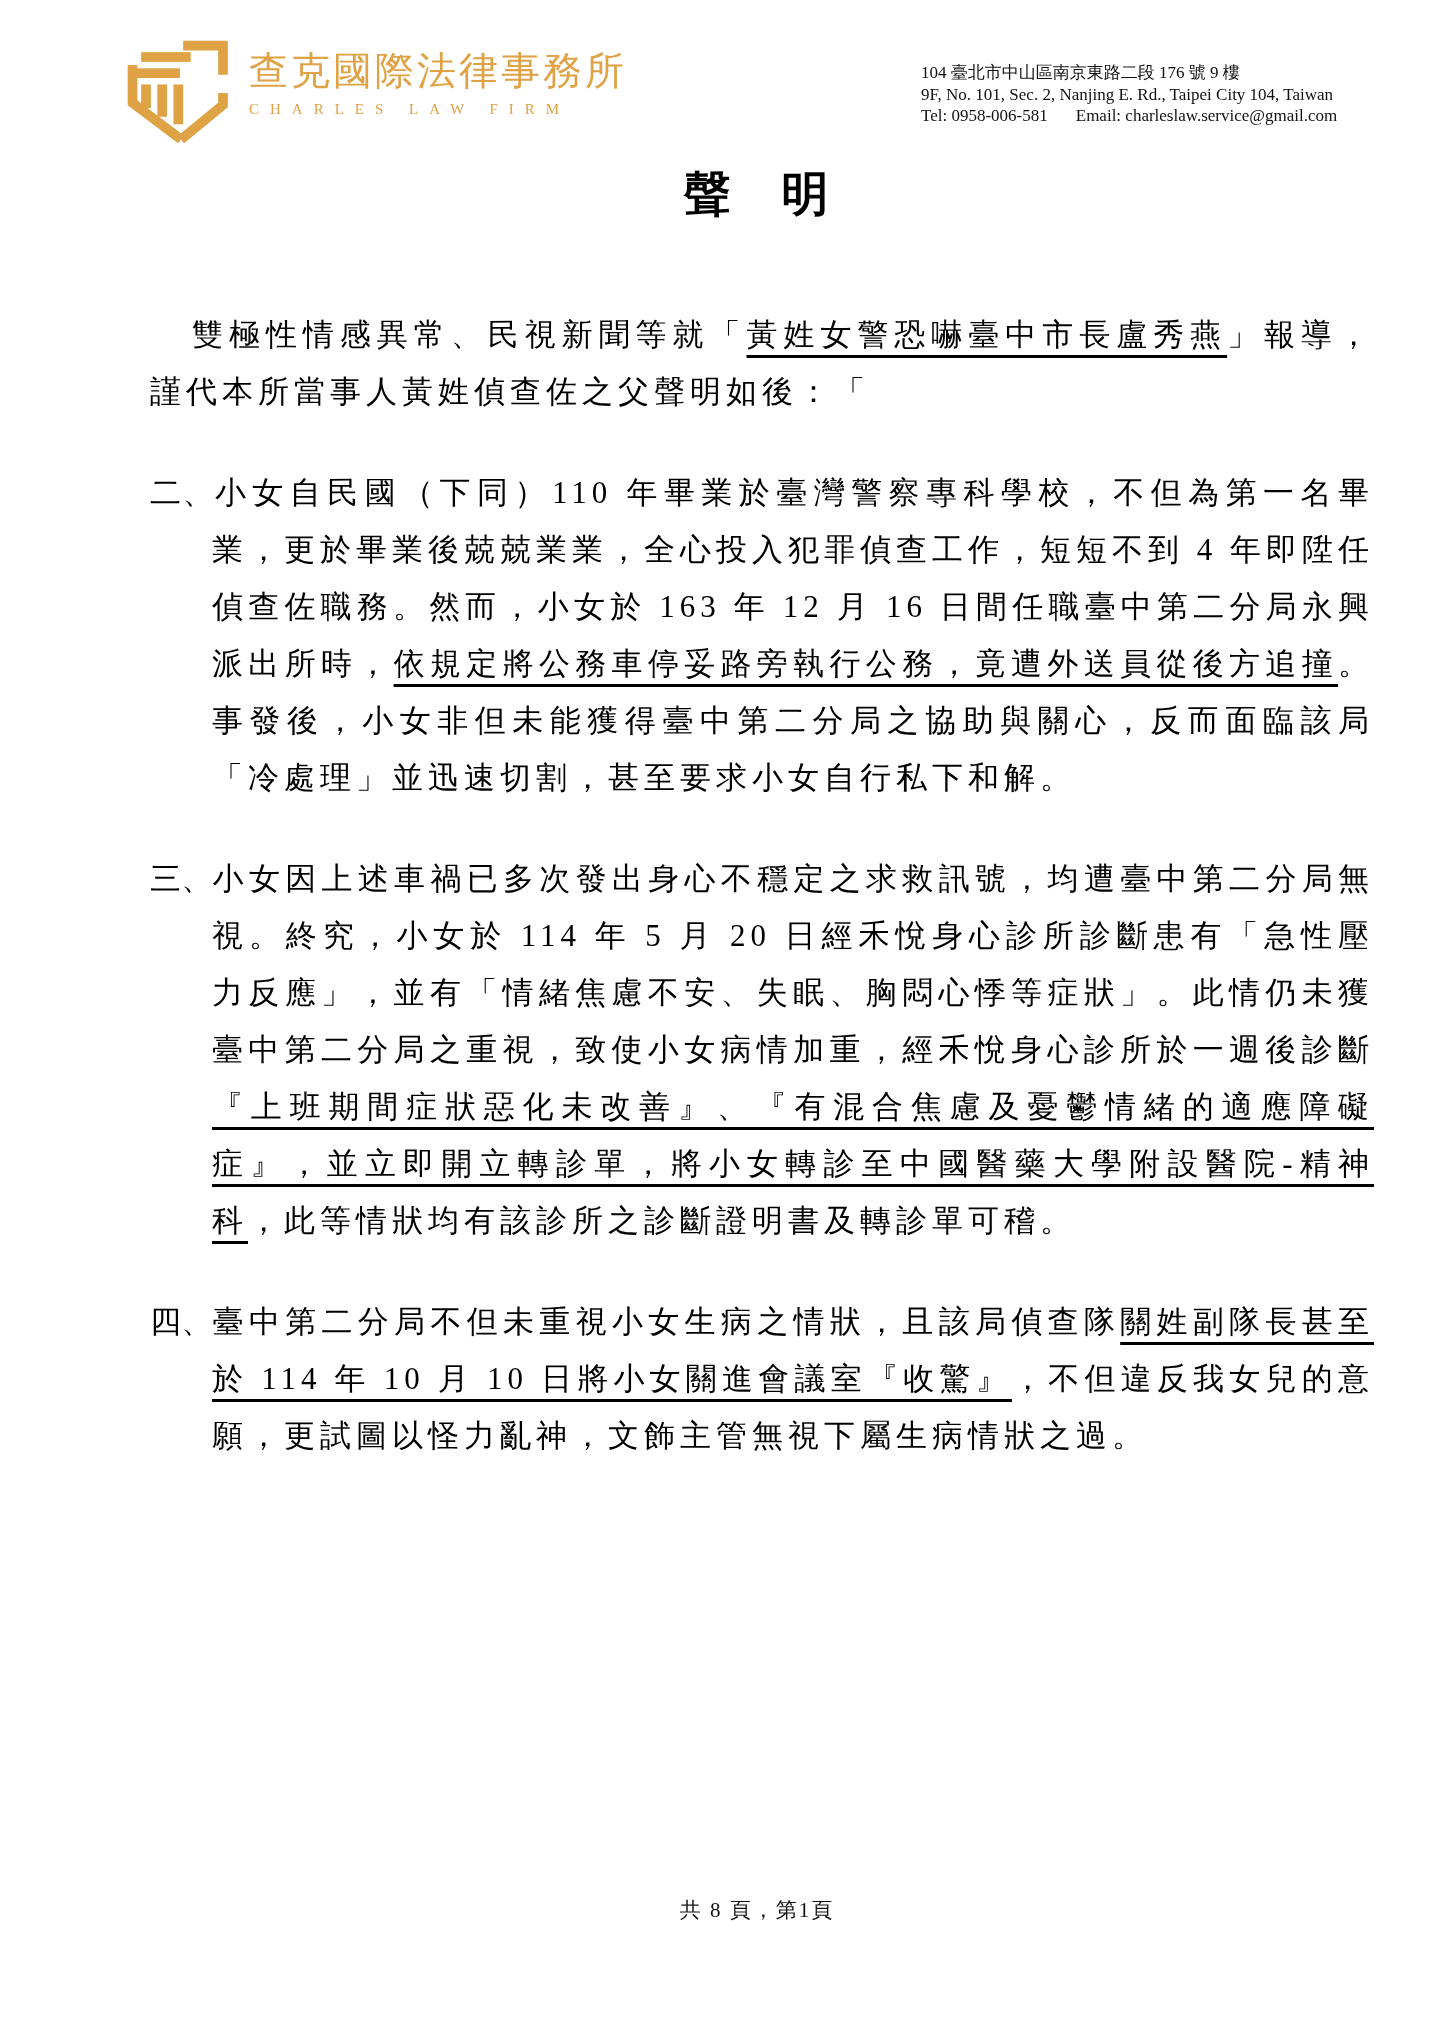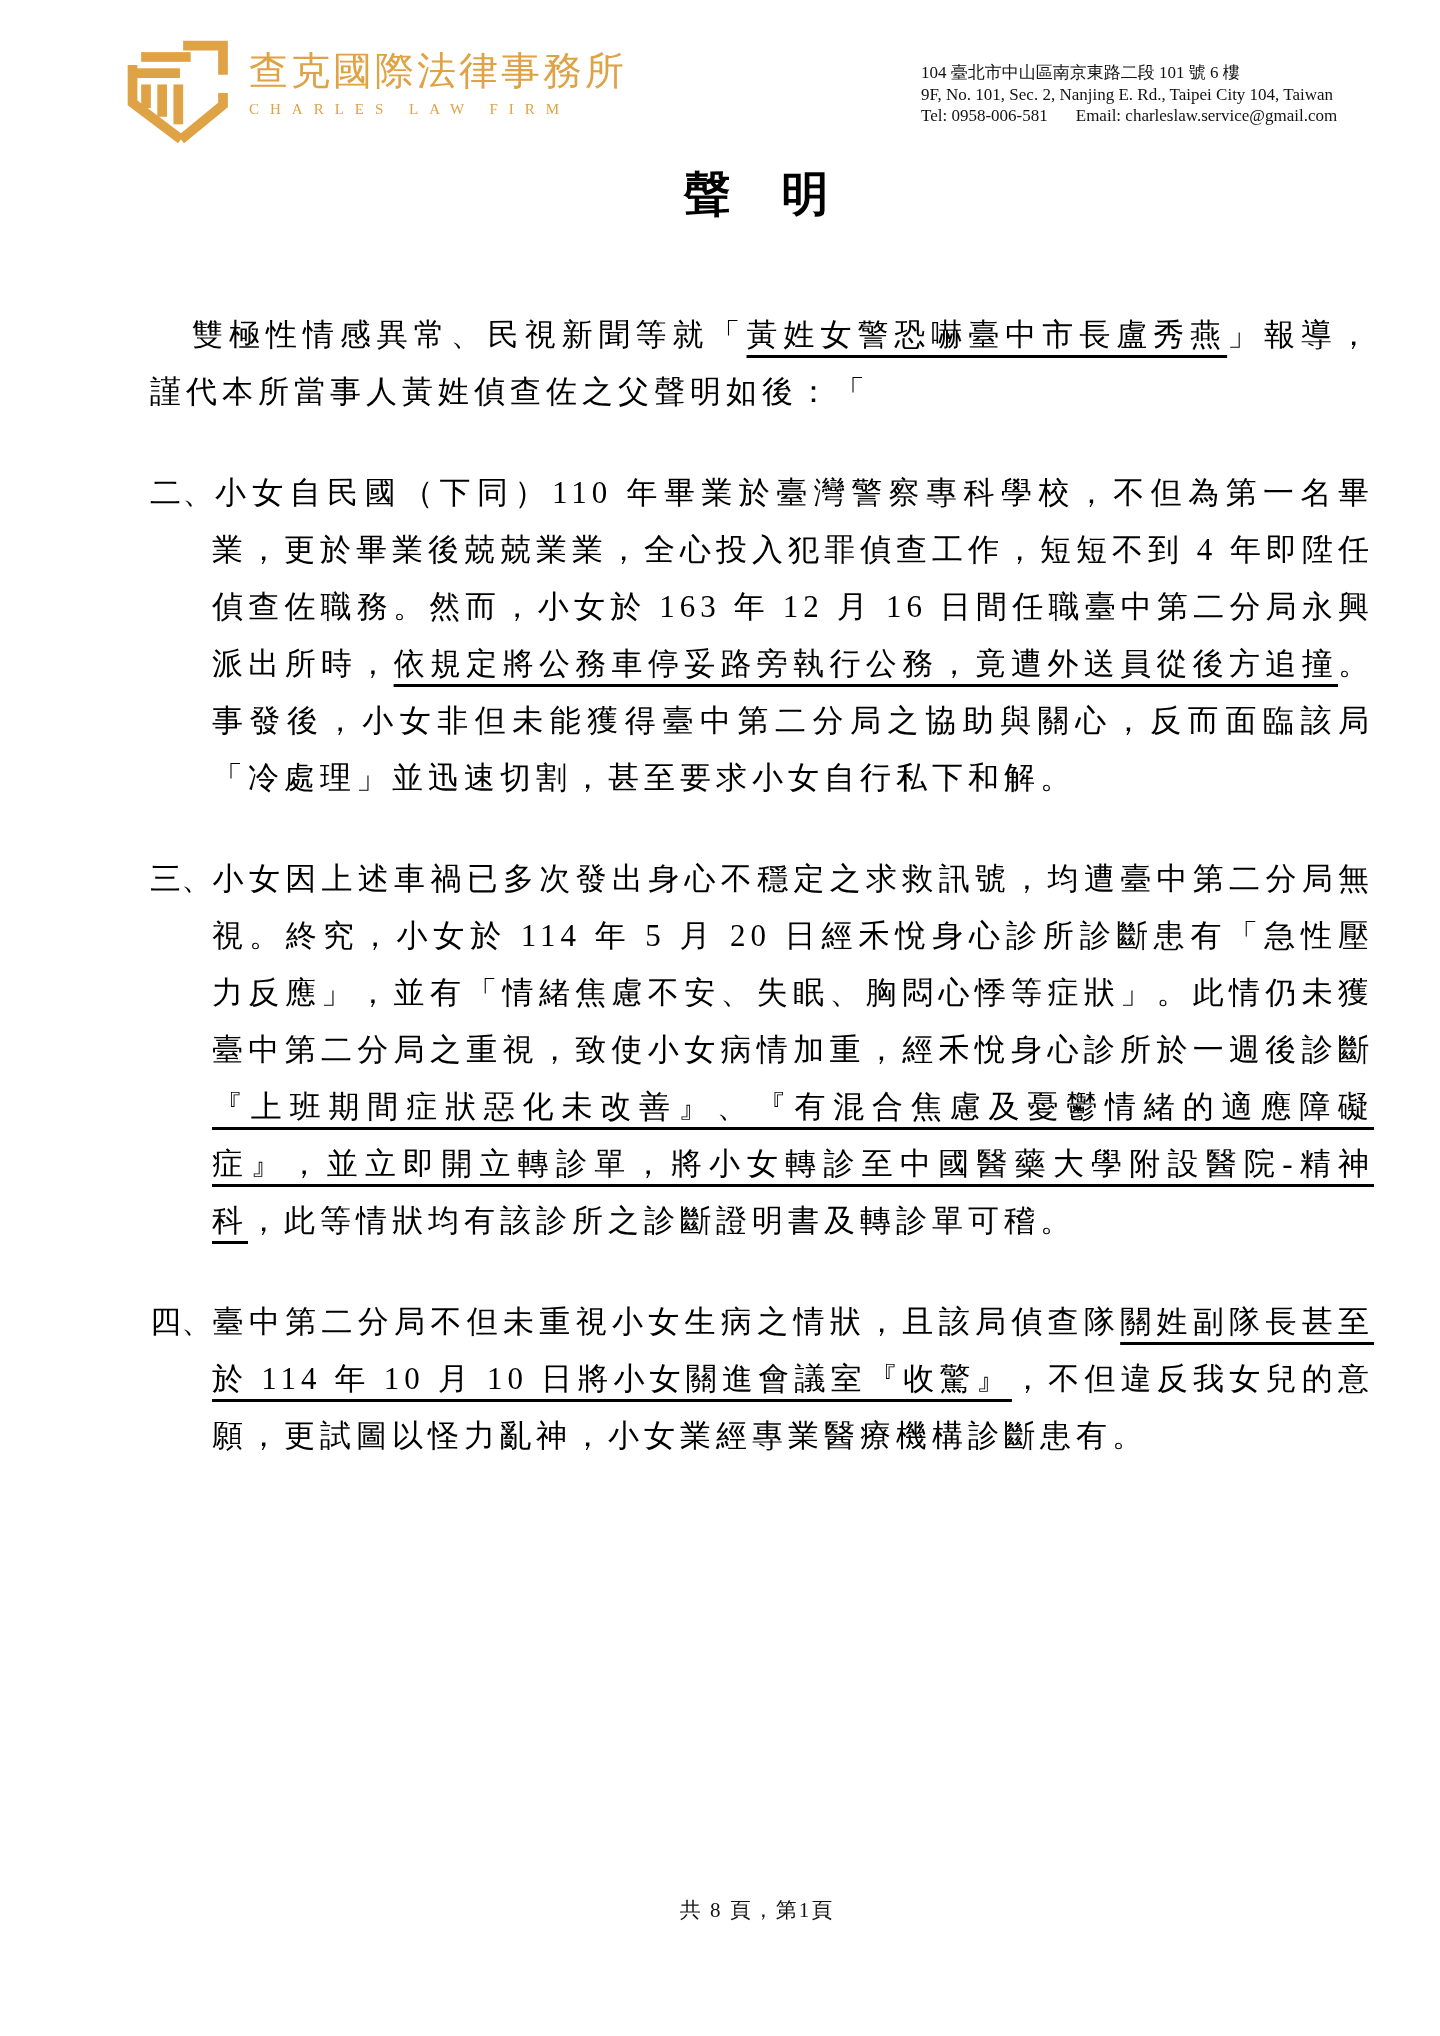--- a/index.html
+++ b/index.html
@@ -88,35 +88,35 @@
       </g>
     </svg>
   </div>
 
   <div class="firm-names">
     <div class="firm-zh">查克國際法律事務所</div>
     <div class="firm-en">CHARLES LAW FIRM</div>
   </div>
 
   <div class="address-block">
-    <div>104 臺北市中山區南京東路二段 101 號 6 樓</div>
+    <div>104 臺北市中山區南京東路二段 176 號 9 樓</div>
     <div>9F, No. 101, Sec. 2, Nanjing E. Rd., Taipei City 104, Taiwan</div>
     <div>
       <span class="tel">Tel: 0958-006-581</span><span>Email: charleslaw.service@gmail.com</span>
     </div>
   </div>
 
   <h1 class="doc-title">聲　明</h1>
 
   <div class="content">
     <p class="body-text intro"><span>雙極性情感異常、民視新聞等就「</span><span class="em">黃姓女警恐嚇臺中市長盧秀燕</span><span>」報導，謹代本所當事人黃姓偵查佐之父聲明如後：「</span></p>
 
 
     <p class="body-text item"><span class="item-label">二、</span><span><span>小女自民國（下同）110 年畢業於臺灣警察專科學校，不但為第一名畢業，更於畢業後兢兢業業，全心投入犯罪偵查工作，短短不到 4 年即陞任偵查佐職務。然而，小女於 163 年 12 月 16 日間任職臺中第二分局永興派出所時，</span><span class="em">依規定將公務車停妥路旁執行公務，竟遭外送員從後方追撞</span><span>。事發後，小女非但未能獲得臺中第二分局之協助與關心，反而面臨該局「冷處理」並迅速切割，甚至要求小女自行私下和解。</span></span></p>
 
     <p class="body-text item"><span class="item-label">三、</span><span><span>小女因上述車禍已多次發出身心不穩定之求救訊號，均遭臺中第二分局無視。終究，小女於 114 年 5 月 20 日經禾悅身心診所診斷患有「急性壓力反應」，並有「情緒焦慮不安、失眠、胸悶心悸等症狀」。此情仍未獲臺中第二分局之重視，致使小女病情加重，經禾悅身心診所於一週後診斷</span><span class="em">『上班期間症狀惡化未改善』、『有混合焦慮及憂鬱情緒的適應障礙症』，並立即開立轉診單，將小女轉診至中國醫藥大學附設醫院-精神科</span><span>，此等情狀均有該診所之診斷證明書及轉診單可稽。</span></span></p>
 
-    <p class="body-text item"><span class="item-label">四、</span><span><span>臺中第二分局不但未重視小女生病之情狀，且該局偵查隊</span><span class="em">關姓副隊長甚至於 114 年 10 月 10 日將小女關進會議室『收驚』</span><span>，不但違反我女兒的意願，更試圖以怪力亂神，小女業經專業醫療機構診斷患有。</span></span></p>
+    <p class="body-text item"><span class="item-label">四、</span><span><span>臺中第二分局不但未重視小女生病之情狀，且該局偵查隊</span><span class="em">關姓副隊長甚至於 114 年 10 月 10 日將小女關進會議室『收驚』</span><span>，不但違反我女兒的意願，更試圖以怪力亂神，文飾主管無視下屬生病情狀之過。</span></span></p>
   </div>
 
   <div class="page-footer">共 8 頁，第1頁</div>
 
 </div>
 
 </body></html>

